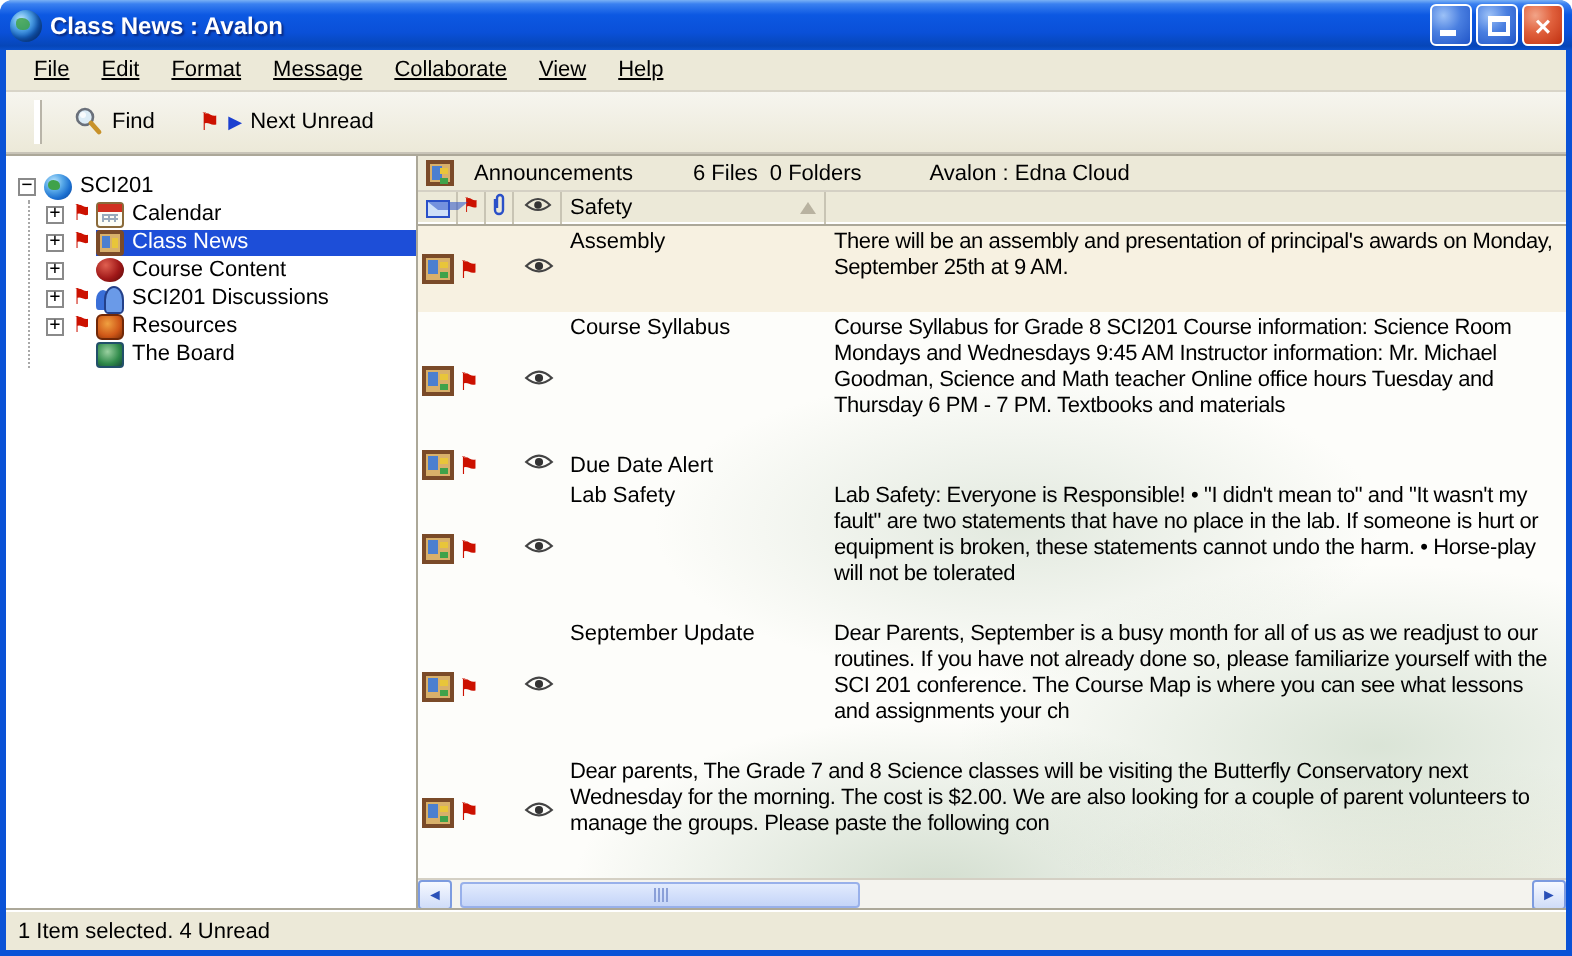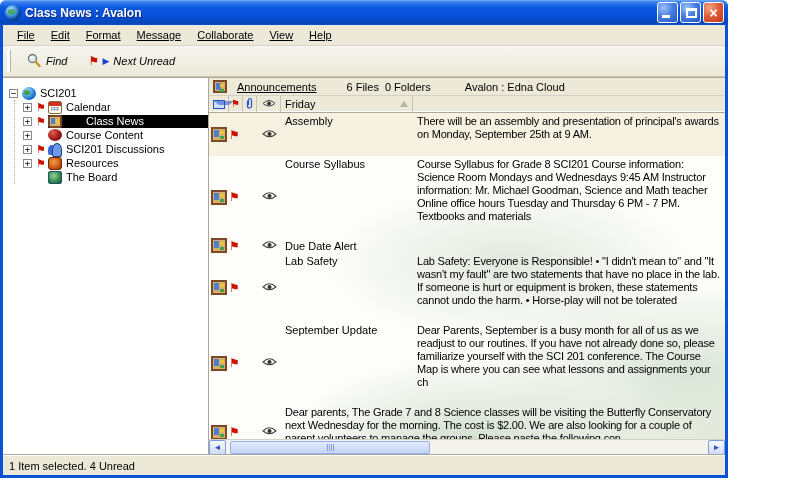--- a/index.html
+++ b/index.html
@@ -1,19 +1,19 @@
 <!DOCTYPE html>
 <html><head>
 <meta charset="utf-8">
 <style>
   * { margin:0; padding:0; box-sizing:border-box; }
   html,body { width:786px; height:478px; overflow:hidden; }
   body { font-family:"Liberation Sans","DejaVu Sans",sans-serif; font-size:11px; color:#000; }
 
-  .window { width:728px; height:478px; display:flex; flex-direction:column;
+  .window { width:786px; height:478px; display:flex; flex-direction:column;
             border-left:3px solid #0a52d6; border-right:3px solid #0a52d6; border-bottom:3px solid #0a52d6;
             border-radius:7px 7px 0 0; background:#ece9d8; }
 
   
   .titlebar { height:25px; flex:0 0 25px; display:flex; align-items:center; padding:0 4px 0 5px;
     border-radius:6px 6px 0 0; margin:0 -3px;
     background:linear-gradient(180deg,#7ab1f5 0%,#3a80f0 8%,#0c58e2 30%,#0a50d8 65%,#0646b8 92%,#0a50cc 100%); }
   .app-icon { width:16px; height:16px; border-radius:50%; flex:0 0 16px; margin-right:4px;
     background:radial-gradient(circle at 35% 30%, #bfe8ff 0%, #57a8e8 30%, #1b6fd0 60%, #0b3f8e 100%);
     box-shadow:inset -2px -2px 3px rgba(0,30,90,.6); position:relative; }
@@ -28,42 +28,42 @@
   .glyph-max { position:absolute; left:5px; top:5px; width:11px; height:10px; border:2px solid #fff; border-top-width:3px; }
   .glyph-close { position:absolute; left:0; top:1px; width:100%; text-align:center; color:#fff; font-weight:bold; font-size:14px; line-height:18px; }
 
   
   .menubar { height:21px; flex:0 0 21px; display:flex; align-items:center; background:#ece9d8;
     border-bottom:1px solid #d8d4c8; padding-left:6px;text-decoration:underline; }
   .menu-item { padding:2px 8px; cursor:default; }
 
   
   .toolbar { height:31px; flex:0 0 31px; display:flex; align-items:center; background:linear-gradient(180deg,#f6f5ef,#ece9d8);
-    border-bottom:1px solid #c8c4b8; padding-left:2px;font-style:italic; }
+    border-bottom:1px solid #c8c4b8; padding-left:12px; }
   .tb-grip { width:4px; height:22px; margin:0 8px 0 2px; border-left:1px solid #fff; border-right:1px solid #b8b4a8;
     box-shadow:2px 0 0 #fff inset; }
   .tb-btn { display:flex; align-items:center; gap:4px; padding:3px 6px; border:1px solid transparent; border-radius:2px; }
   .mag-icon svg { display:block; }
   .nu-flag { color:#cc1100; font-size:12px; line-height:12px; }
   .nu-arrow { color:#1b3fd0; font-size:9px; line-height:9px; }
 
   
   .content { flex:1 1 auto; display:flex; min-height:0; border-top:1px solid #aca899; background:#ece9d8; }
 
   
   .tree-panel { width:206px; flex:0 0 206px; background:#fff; border-right:1px solid #aca899; padding:8px 0 0 6px; overflow:hidden; }
   .tree-root-row, .tree-row { display:flex; align-items:center; height:14px; margin-bottom:0; white-space:nowrap; }
   .expander { width:9px; height:9px; flex:0 0 9px; border:1px solid #8a8a8a; background:#fff;
     font-size:9px; line-height:7px; text-align:center; color:#000; font-family:"DejaVu Sans Mono",monospace; margin-right:4px; }
   .expander.none { border:none; background:transparent; }
   .tree-children { margin-left:5px; border-left:1px dotted #a8a8a8; padding-left:8px; }
   .t-flag { width:12px; flex:0 0 12px; color:#cc1100; font-size:11px; line-height:11px; }
   .t-icon { width:14px; height:13px; flex:0 0 14px; margin-right:3px; border-radius:2px; position:relative; }
   .t-label { padding:0 3px 1px 1px; }
-  .tree-row.selected .sel-zone { background:#000000; color:#fff; display:flex; align-items:center; flex:1 1 auto;gap:20px; }
+  .tree-row.selected .sel-zone { background:#1d4ed8; color:#fff; display:flex; align-items:center; flex:1 1 auto; }
   .sel-zone { display:flex; align-items:center; flex:1 1 auto; }
 
   .icon-globe { border-radius:50%; background:radial-gradient(circle at 35% 30%, #bfe8ff 0%, #57a8e8 35%, #1b6fd0 65%, #0b3f8e 100%); }
   .icon-globe::after { content:""; position:absolute; left:2px; top:3px; width:6px; height:5px; background:#3fa24a; border-radius:50% 60% 40% 50%; }
   .icon-calendar { background:#fdfdf5; border:1px solid #8a6a3a; }
   .icon-calendar::before { content:""; position:absolute; left:0; top:0; right:0; height:4px; background:#d03020; }
   .icon-calendar::after { content:""; position:absolute; left:2px; bottom:2px; width:8px; height:4px;
      background:linear-gradient(90deg,#9ab 1px,transparent 1px) 0 0/3px 100%, linear-gradient(#9ab 1px,transparent 1px) 0 0/100% 2px; }
   .icon-board { background:#d8b06a; border:2px solid #7a4a28; }
   .icon-board::before { content:""; position:absolute; left:1px; top:1px; width:4px; height:6px; background:#4b7fd0; }
@@ -73,21 +73,21 @@
   .icon-people::before { content:""; position:absolute; left:0; top:2px; width:7px; height:10px; background:#3a6fd8; border-radius:50% 50% 20% 20%; }
   .icon-people::after { content:""; position:absolute; right:0; top:0; width:8px; height:12px; background:#6a9ae8; border-radius:50% 50% 20% 20%; border:1px solid #23408a; }
   .icon-chest { background:radial-gradient(circle at 40% 35%, #f0a040 0%, #d05818 60%, #803008 100%); border-radius:3px; border:1px solid #702808; }
   .icon-tree { background:radial-gradient(circle at 40% 35%, #9ad0a0 0%, #2f8a4a 60%, #174a3a 100%); border:1px solid #22506a; border-radius:2px; }
 
   
   .right-panel { flex:1 1 auto; display:flex; flex-direction:column; min-width:0; background:#fff; }
   .panel-header { height:18px; flex:0 0 18px; background:#ece9d8; border-bottom:1px solid #d4d0c4;
     display:flex; align-items:center; padding-left:4px; gap:6px; white-space:nowrap; }
   .ph-icon { width:14px; height:13px; }
-  .ph-title { margin-left:4px;text-decoration:underline; }
+  .ph-title { margin-left:4px; }
   .ph-counts { margin-left:24px; }
   .ph-loc { margin-left:28px; }
 
   .col-headers { height:17px; flex:0 0 17px; background:#ece9d8; display:flex; align-items:center;
     border-bottom:1px solid #aca899; box-shadow:inset 0 -1px 0 #fff; }
   .ch-cell { height:100%; display:flex; align-items:center; justify-content:center; border-right:1px solid #c8c4b4; }
   .ch-icon-cell { width:20px; flex:0 0 20px; }
   .ch-flag-cell { width:14px; flex:0 0 14px; }
   .ch-clip-cell { width:14px; flex:0 0 14px; }
   .ch-eye-cell { width:24px; flex:0 0 24px; }
@@ -257,21 +257,21 @@
         </span>
         <span class="ch-cell ch-eye-cell">
           <span>
             <svg width="14" height="9" viewBox="0 0 14 9">
               <path d="M1 4.5 Q7 -1.5 13 4.5 Q7 9.5 1 4.5 Z" fill="none" stroke="#444" stroke-width="1"></path>
               <circle cx="7" cy="4.5" r="1.9" fill="#333"></circle>
             </svg>
           </span>
         </span>
         <span class="ch-cell ch-subject">
-          <span>Friday</span>
+          <span>Safety</span>
           <span class="sort-tri"></span>
         </span>
       </div>
 
       <div class="list">
 
         <div class="mrow sel">
           <span class="m-icon-cell">
               <span class="m-board"></span>
             </span>

